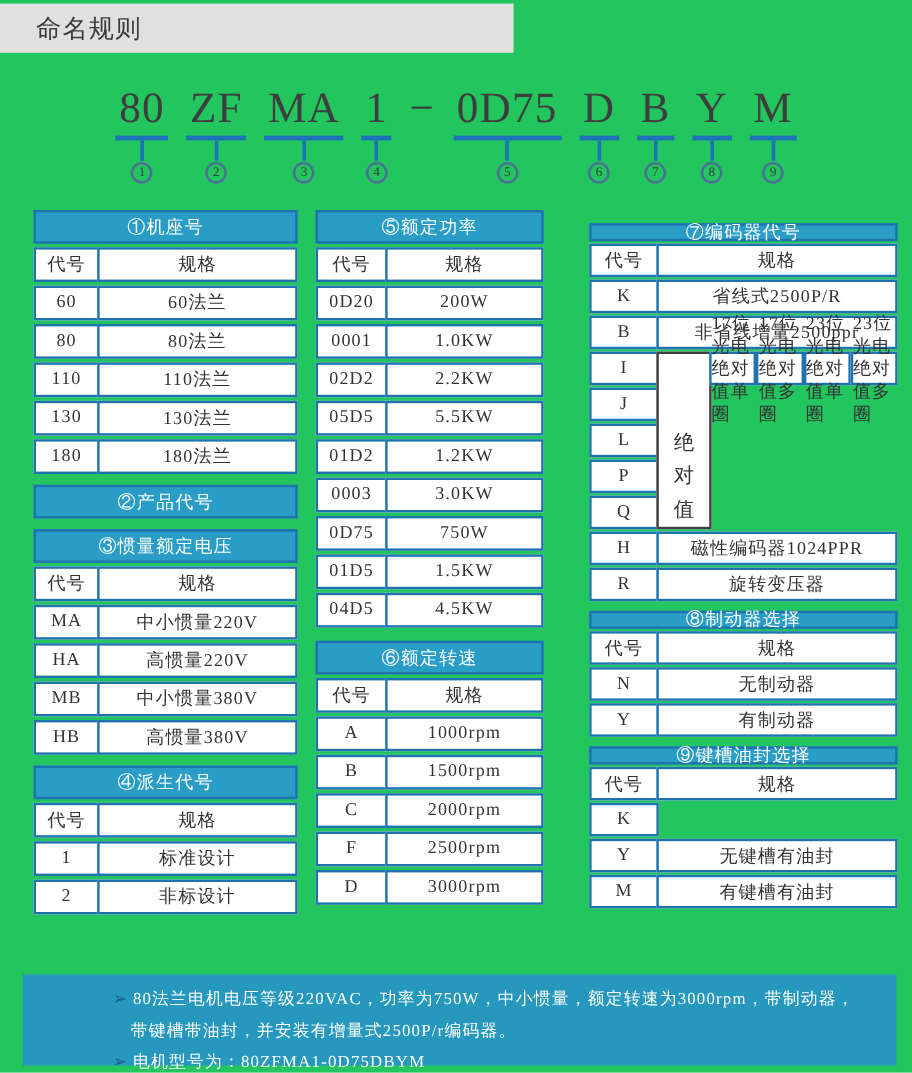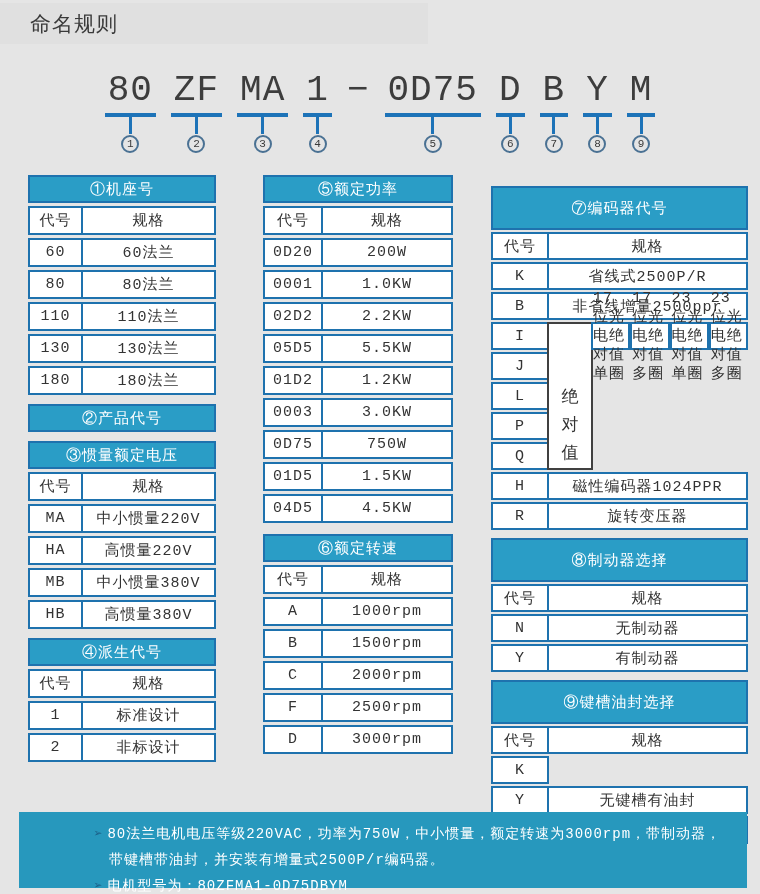--- a/index.html
+++ b/index.html
@@ -1,19 +1,19 @@
 <!DOCTYPE html>
 <html><head>
 <meta charset="utf-8">
 <style>
   * { margin:0; padding:0; box-sizing:border-box; }
   html,body { background:#fff; }
   .page {
     position:relative; width:760px; height:894px; overflow:hidden;
-    background:#e5e5e5; font-family:Liberation Mono, monospace; color:#333;
+    background:#22c55e; font-family:Liberation Serif, serif; color:#333;
   }
   
   .title-bar {
     position:absolute; left:0; top:3px; width:428px; height:41px;
     background:#e0e0e0; display:flex; align-items:center; padding-left:30px;
   }
   .title-bar h1 { font-size:21px; font-weight:400; color:#3a3a3a; letter-spacing:1px; }
 
   
   .model-line {
@@ -29,33 +29,33 @@
   .seg-stem { width:3px; height:17px; background:#1d73b8; }
   .seg-circle {
     width:18px; height:18px; border:2px solid #4a7193; border-radius:50%;
     display:flex; align-items:center; justify-content:center;
     font-size:11px; color:#3a3a3a; margin-top:1px;
   }
   .seg.sep .seg-text { padding:0; }
 
   
   .col { position:absolute; display:flex; flex-direction:column; }
-  .col1 { left:28px;  top:175px; width:188px;text-align:center; }
+  .col1 { left:28px;  top:175px; width:220px;text-align:center; }
   .col2 { left:263px; top:175px; width:190px; }
   .col3 { left:491px; top:186px; width:257px; }
 
   .tbl { display:flex; flex-direction:column; }
   .tbl + .tbl { margin-top:6px; }
   .tbl-header {
     background:#2a9dc6; border:2px solid #1e72ae; color:#fff;
     display:flex; align-items:center; justify-content:center;
     font-size:15px; letter-spacing:1px;
   }
   .col1 .tbl-header, .col2 .tbl-header { height:28px; margin-bottom:3px; }
-  .col3 .tbl-header { height:44px; margin-bottom:2px; }
+  .col3 .tbl-header { height:15px; margin-bottom:2px; }
 
   .tbl-row { display:flex; }
   .col1 .tbl-row, .col2 .tbl-row { margin-bottom:3px; }
   .col3 .tbl-row { margin-bottom:2px; }
   .cell {
     border:2px solid #1e72ae; background:#fff;
     display:flex; align-items:center; justify-content:center;
     font-size:15px; color:#333; letter-spacing:1px;
   }
   .col1 .cell, .col2 .cell { height:29px; }

